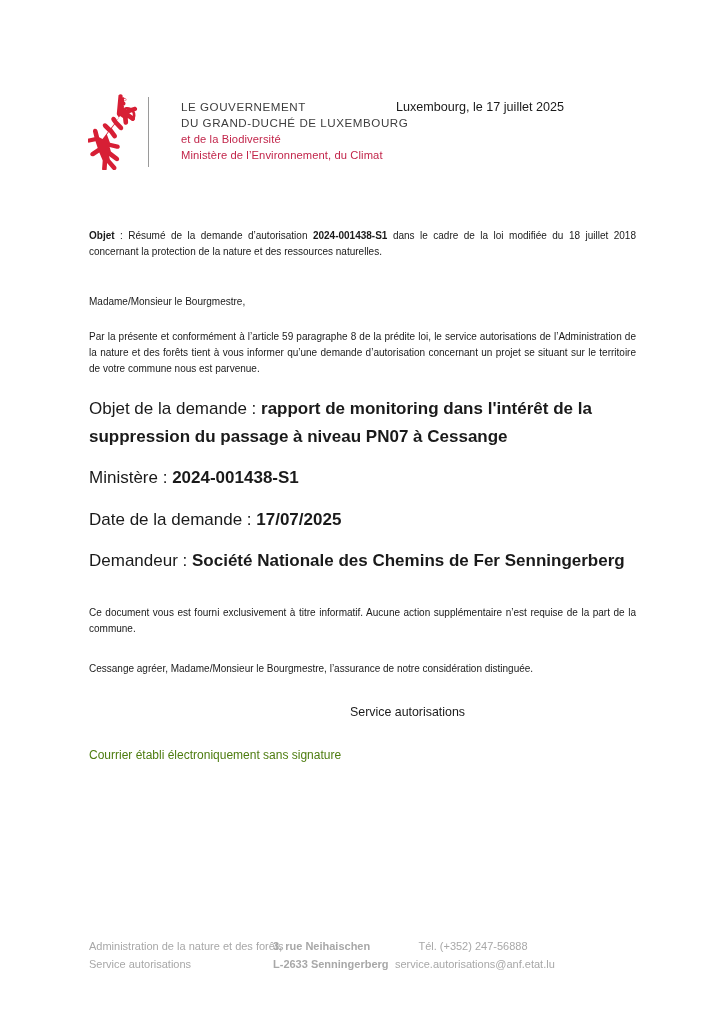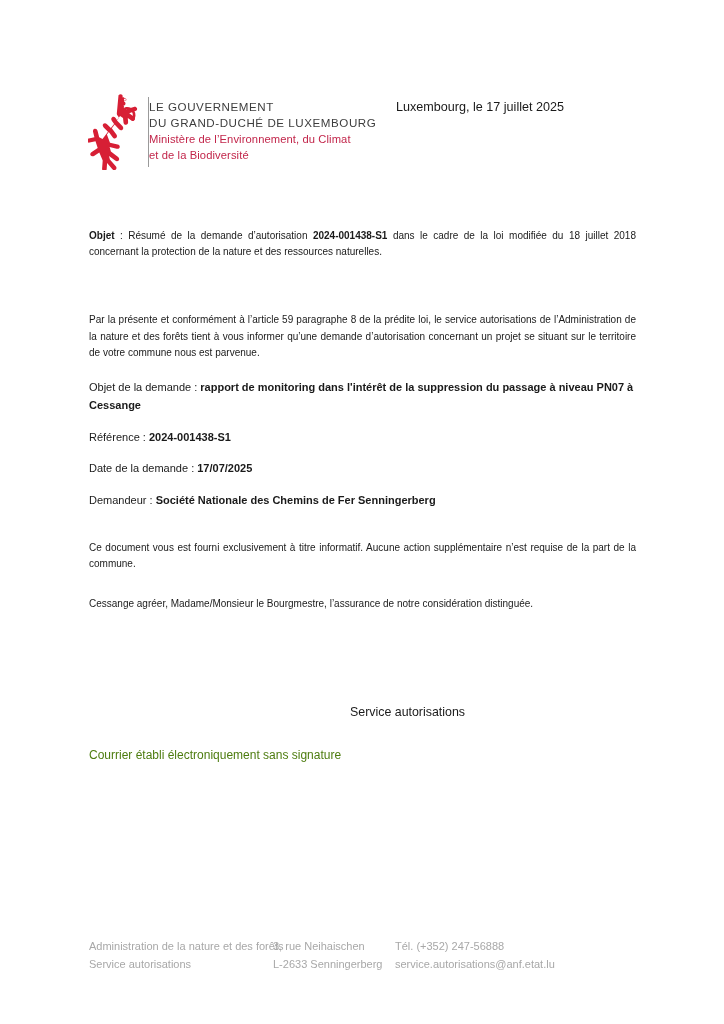--- a/index.html
+++ b/index.html
@@ -33,21 +33,21 @@
   }
   .logo-divider {
     width: 1px;
     height: 70px;
     background: #9a9a9a;
     margin-left: 8px;
     margin-top: 5px;
     flex: 0 0 auto;
   }
   .letterhead-text {
-    margin-left: 0;
+    margin-left: 32px;
     margin-top: 7px;
     line-height: 1.42;
   }
   .gov-line {
     font-size: 11.6px;
     letter-spacing: 0.55px;
     color: #3d3d3d;
     white-space: nowrap;
   }
   .ministry-line {
@@ -81,21 +81,21 @@
     margin: 0;
   }
   .para b, .bold { font-weight: bold; }
 
   .gap-18 { height: 18px; }
   .gap-24 { height: 24px; }
   .gap-14 { height: 14px; }
   .gap-30 { height: 30px; }
   .gap-34 { height: 34px; }
 
-  .line-item { font-size: 11px; line-height: 1.62; margin: 0; }
+  .line-item { font-size: 17px; line-height: 1.62; margin: 0; }
 
   
   .signature-block {
     position: absolute;
     left: 89px;
     top: 705px;
     width: 547px;
   }
   .service-sig {
     text-align: center;
@@ -119,22 +119,22 @@
     width: 560px;
     display: flex;
   }
   .footer-col {
     font-size: 11px;
     line-height: 1.62;
     color: #a8a8a8;
     white-space: nowrap;
   }
   .fc1 { width: 184px; }
-  .fc2 { width: 122px; }
-  .fc3 { width: 156px; }
+  .fc2 { width: 122px; font-weight: bold; }
+  .fc3 { width: 156px; text-align: center; }
   .fc4 { width: 120px; }
 </style>
 </head>
 <body>
 
 <div class="page">
 
   <div class="letterhead">
     <svg class="logo-lion" viewBox="0 0 52 78" aria-hidden="true">
       <g fill="#d71f35">
@@ -147,45 +147,46 @@
         <path d="M37.2 15.2c3.6-0.8 7.1 0.6 9 3.6 1.9 3 1.7 6.8-0.5 9.6-0.5 0.6-1.3 0.7-1.9 0.2-0.6-0.5-0.7-1.3-0.2-1.9 1.5-2 1.7-4.6 0.4-6.7-1.3-2.1-3.8-3.1-6.3-2.5-0.7 0.2-1.5-0.3-1.6-1-0.2-0.7 0.3-1.2 1.1-1.3z"></path>
       </g>
       <circle cx="36.9" cy="7.8" r="1.0" fill="#ffffff"></circle>
     </svg>
 
     <div class="logo-divider"></div>
 
     <div class="letterhead-text">
       <div class="gov-line">LE GOUVERNEMENT</div>
       <div class="gov-line">DU GRAND-DUCHÉ DE LUXEMBOURG</div>
+      <div class="ministry-line">et de la Biodiversité</div>
       <div class="ministry-line">Ministère de l’Environnement, du Climat</div>
-      <div class="ministry-line">et de la Biodiversité</div>
     </div>
   </div>
 
   <div class="date-line">Luxembourg, le 17 juillet 2025</div>
 
   <div class="body-area">
 
     <p class="para"><span class="bold">Objet</span><span> : </span><span>Résumé de la demande d’autorisation </span><span class="bold">2024-001438-S1</span><span> dans le cadre de la loi modifiée du 18 juillet 2018 concernant la protection de la nature et des ressources naturelles.</span></p>
 
     <div class="gap-34"></div>
 
+    <p class="para">Madame/Monsieur le Bourgmestre,</p>
 
     <div class="gap-18"></div>
 
     <p class="para">Par la présente et conformément à l’article 59 paragraphe 8 de la prédite loi, le service autorisations de l’Administration de la nature et des forêts tient à vous informer qu’une demande d’autorisation concernant un projet se situant sur le territoire de votre commune nous est parvenue.</p>
 
     <div class="gap-18"></div>
 
     <p class="line-item"><span>Objet de la demande : </span><span class="bold">rapport de monitoring dans l'intérêt de la suppression du passage à niveau PN07 à Cessange</span></p>
 
     <div class="gap-14"></div>
 
-    <p class="line-item"><span>Référence : </span><span class="bold">2024-001438-S1</span></p>
+    <p class="line-item"><span>Ministère : </span><span class="bold">2024-001438-S1</span></p>
 
     <div class="gap-14"></div>
 
     <p class="line-item"><span>Date de la demande : </span><span class="bold">17/07/2025</span></p>
 
     <div class="gap-14"></div>
 
     <p class="line-item"><span>Demandeur : </span><span class="bold">Société Nationale des Chemins de Fer Senningerberg</span></p>
 
     <div class="gap-30"></div>

